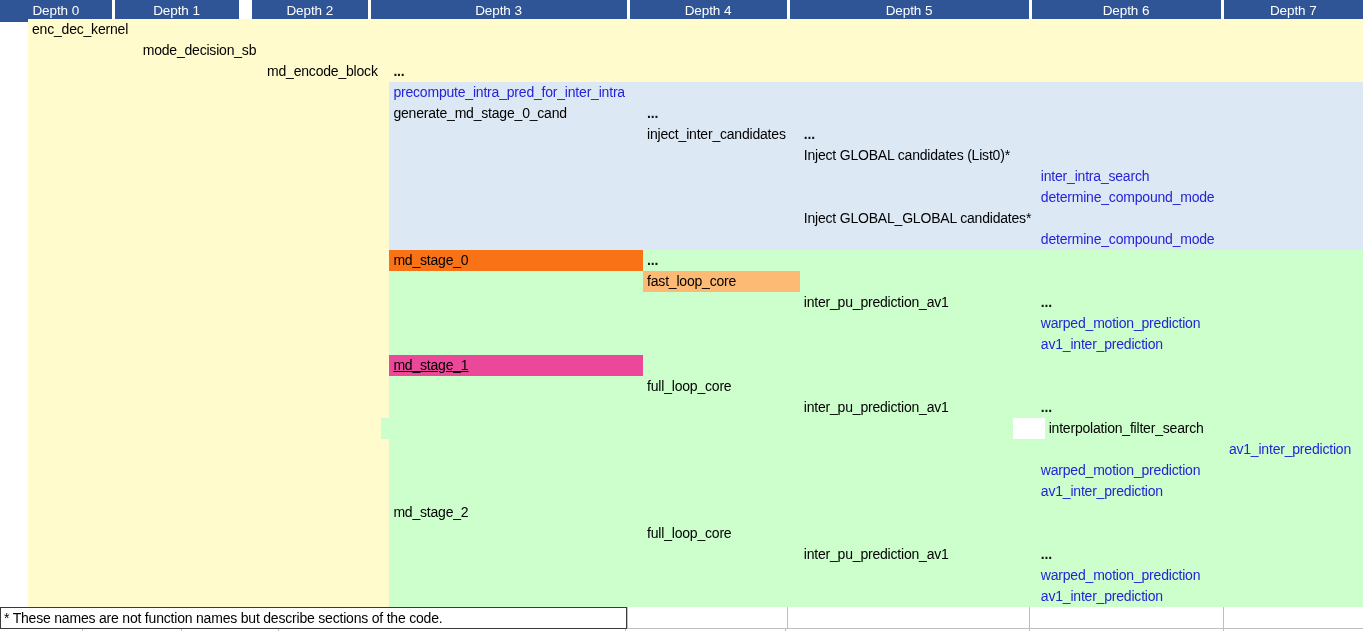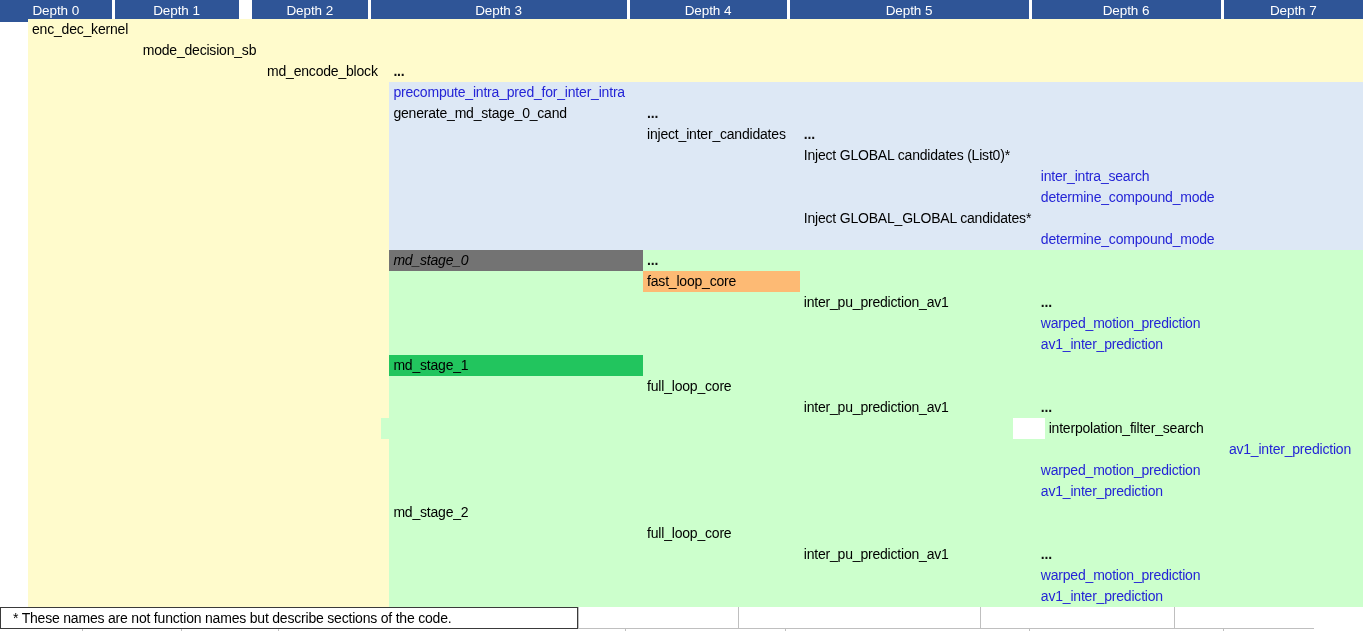--- a/index.html
+++ b/index.html
@@ -29,23 +29,23 @@
   .row { display:flex; height:21px;padding-left:28px; }
   .cell { box-sizing:border-box; height:21px; line-height:21px; white-space:nowrap; overflow:visible; }
   .t { padding-left:4px; letter-spacing:-0.2px; }
   .t.plain { color:#000; }
   .t.link { color:var(--link,#2424D6); cursor:pointer; }
   .t.ellipsis { color:#111; font-weight:bold; }
   
   .footer { display:flex; height:22px; background:#ffffff; }
   .fcell { box-sizing:border-box; height:22px; background:#ffffff; }
   .fcell.note {
-    width:578px;
+    width:627px;
     border:1px solid var(--note-border,#3A3A3A);
-    line-height:20px; padding-left:12px;
+    line-height:20px; padding-left:3px;
     letter-spacing:-0.2px;
   }
   .fcell.blank { border-left:1px solid var(--grid-border,#BFBFBF); border-bottom:1px solid var(--grid-border,#BFBFBF); }
   .fcell.b1 { width:160px; }
   .fcell.b2 { width:242px; }
   .fcell.b3 { width:194px; }
   .fcell.b4 { width:140px; }
   .sliver { position:relative; height:2px; background:#ffffff; }
   .sliver .mark { position:absolute; top:0; width:1px; height:2px; background:var(--grid-border,#BFBFBF); }
 </style>
@@ -188,21 +188,21 @@
         <div class="cell" style="width: 259px; background: rgb(221, 232, 245);"></div>
         <div class="cell" style="width: 160px; background: rgb(221, 232, 245);"></div>
         <div class="cell" style="width: 242px; background: rgb(221, 232, 245);"></div>
         <div class="cell" style="width: 192px; background: rgb(221, 232, 245);"><span class="t link">determine_compound_mode</span></div>
         <div class="cell" style="width: 141px; background: rgb(221, 232, 245);"></div>
       </div>
       <div class="row">
         <div class="cell" style="width: 113px; background: rgb(255, 251, 204);"></div>
         <div class="cell" style="width: 127px; background: rgb(255, 251, 204);"></div>
         <div class="cell" style="width: 129px; background: rgb(255, 251, 204);"></div>
-        <div class="cell" style="width: 259px; background: #737373; font-style: italic;"><span class="t plain">md_stage_0</span></div>
+        <div class="cell" style="width: 259px; background: #f97316;"><span class="t plain">md_stage_0</span></div>
         <div class="cell" style="width: 160px; background: rgb(204, 255, 204);"><span class="t ellipsis">...</span></div>
         <div class="cell" style="width: 242px; background: rgb(204, 255, 204);"></div>
         <div class="cell" style="width: 192px; background: rgb(204, 255, 204);"></div>
         <div class="cell" style="width: 141px; background: rgb(204, 255, 204);"></div>
       </div>
       <div class="row">
         <div class="cell" style="width: 113px; background: rgb(255, 251, 204);"></div>
         <div class="cell" style="width: 127px; background: rgb(255, 251, 204);"></div>
         <div class="cell" style="width: 129px; background: rgb(255, 251, 204);"></div>
         <div class="cell" style="width: 259px; background: rgb(204, 255, 204);"></div>
@@ -238,21 +238,21 @@
         <div class="cell" style="width: 259px; background: rgb(204, 255, 204);"></div>
         <div class="cell" style="width: 160px; background: rgb(204, 255, 204);"></div>
         <div class="cell" style="width: 242px; background: rgb(204, 255, 204);"></div>
         <div class="cell" style="width: 192px; background: rgb(204, 255, 204);"><span class="t link">av1_inter_prediction</span></div>
         <div class="cell" style="width: 141px; background: rgb(204, 255, 204);"></div>
       </div>
       <div class="row">
         <div class="cell" style="width: 113px; background: rgb(255, 251, 204);"></div>
         <div class="cell" style="width: 127px; background: rgb(255, 251, 204);"></div>
         <div class="cell" style="width: 129px; background: rgb(255, 251, 204);"></div>
-        <div class="cell" style="width: 259px; background: #22c55e;"><span class="t plain">md_stage_1</span></div>
+        <div class="cell" style="width: 259px; background: #ec4899; text-decoration: underline;"><span class="t plain">md_stage_1</span></div>
         <div class="cell" style="width: 160px; background: rgb(204, 255, 204);"></div>
         <div class="cell" style="width: 242px; background: rgb(204, 255, 204);"></div>
         <div class="cell" style="width: 192px; background: rgb(204, 255, 204);"></div>
         <div class="cell" style="width: 141px; background: rgb(204, 255, 204);"></div>
       </div>
       <div class="row">
         <div class="cell" style="width: 113px; background: rgb(255, 251, 204);"></div>
         <div class="cell" style="width: 127px; background: rgb(255, 251, 204);"></div>
         <div class="cell" style="width: 129px; background: rgb(255, 251, 204);"></div>
         <div class="cell" style="width: 259px; background: rgb(204, 255, 204);"></div>

